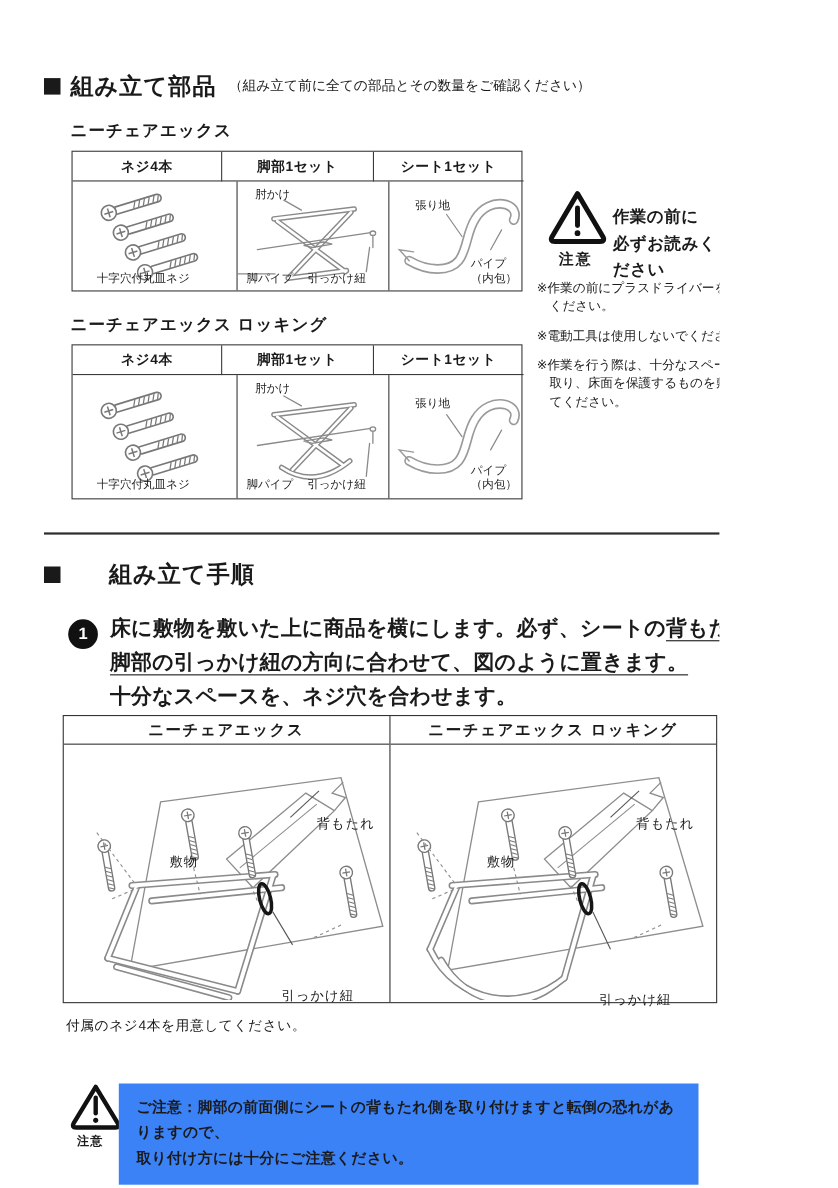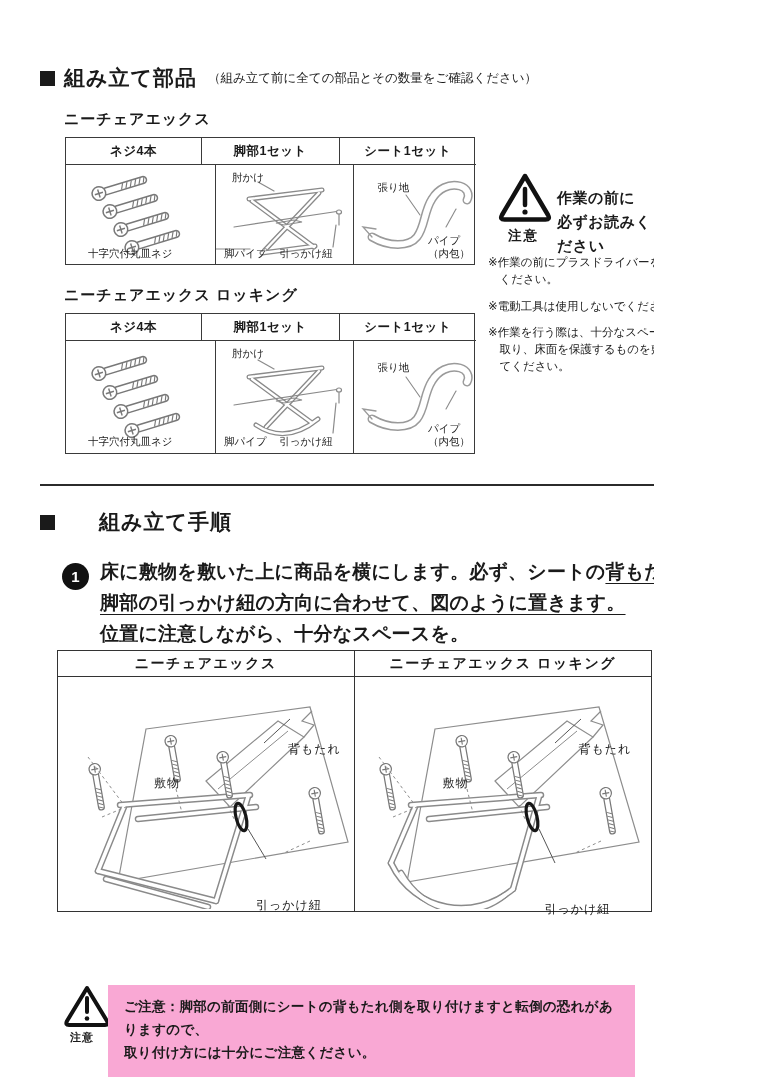--- a/index.html
+++ b/index.html
@@ -41,21 +41,21 @@
   .fig { position:absolute; left:57px; top:650px; width:595px; height:262px; border:1.6px solid #333; display:grid; grid-template-columns:1fr 1fr; background:#fff; }
   .panel { position:relative; }
   .panel.first { border-right:1.6px solid #333; }
   .panel-h { height:26px; border-bottom:1.6px solid #333; display:flex; align-items:center; justify-content:center; font-size:14px; font-weight:700; letter-spacing:1.5px; }
   .panel-body { position:relative; height:232px; }
   .fig-lbl { position:absolute; font-size:12px; font-weight:500; letter-spacing:1px;margin-top:36px; }
 
   .fig-caption { font-size:12.5px; letter-spacing:.5px; }
 
   
-  .gray-note { position:absolute; left:108px; top:985px; width:527px; background:#f9a8d4; padding:11px 16px 12px; font-size:13.5px; font-weight:700; line-height:1.7; white-space:pre-line; letter-spacing:.3px; }
+  .gray-note { position:absolute; left:108px; top:985px; width:527px; background:#3b82f6; padding:11px 16px 12px; font-size:13.5px; font-weight:700; line-height:1.7; white-space:pre-line; letter-spacing:.3px; }
   .warn-word-sm { font-size:11px; font-weight:700; letter-spacing:1px; }
 </style>
 </head>
 <body>
 
 <svg width="0" height="0" style="position:absolute" aria-hidden="true">
   <defs>
     <g id="screw-shape">
       <rect x="8" y="-3" width="40" height="6" rx="3" fill="#fff" stroke="#787878" stroke-width="1.3"></rect>
       <g stroke="#787878" stroke-width="1">
@@ -231,21 +231,21 @@
   <div class="divider" style="top:484px;"></div>
 
   <div class="abs h1" style="left:40px; top:508px;gap:44px;">
     <span class="sq"></span>
     <span class="t">組み立て手順</span>
   </div>
 
   <div class="abs step-num" style="left:62px; top:563px;">1</div>
   <div class="abs step-text" style="left:100px; top:557px;">
     <span>床に敷物を敷いた上に商品を横にします。必ず、シートの</span><span class="ul">背もたれ側と脚部の引っかけ紐の方向に合わせて、図のように置きます。</span><br>
-    <span>位置に注意しながら、十分なスペースを。</span>
+    <span>十分なスペースを、ネジ穴を合わせます。</span>
   </div>
 
   <div class="fig">
 
     <div class="panel first">
       <div class="panel-h">ニーチェアエックス</div>
       <div class="panel-body">
         <svg width="295" height="232">
           <g fill="none">
             <polygon points="88,52 252,30 290,165 60,205" stroke="#8d8d8d" stroke-width="1.2"></polygon>
@@ -337,20 +337,21 @@
             <line x1="184" y1="152" x2="200" y2="186" stroke="#555" stroke-width="1"></line>
           </g>
         </svg>
         <span class="fig-lbl" style="left:88px; top:62px;">敷物</span>
         <span class="fig-lbl" style="left:224px; top:28px;">背もたれ</span>
         <span class="fig-lbl" style="left:190px; top:188px;">引っかけ紐</span>
       </div>
     </div>
   </div>
 
+  <div class="abs fig-caption" style="left:60px; top:924px;">付属のネジ4本を用意してください。</div>
 
   <svg class="abs" style="left:62px; top:984px;" width="50" height="44">
     <path d="M25 4 L45 37 Q47 41 43 41 L7 41 Q3 41 5 37 Z" fill="none" stroke="#111" stroke-width="4" stroke-linejoin="round"></path>
     <line x1="25" y1="14" x2="25" y2="28" stroke="#111" stroke-width="4" stroke-linecap="round"></line>
     <circle cx="25" cy="34.5" r="2.3" fill="#111"></circle>
   </svg>
   <div class="abs warn-word-sm" style="left:70px; top:1030px;">注意</div>
   <div class="gray-note">ご注意：脚部の前面側にシートの背もたれ側を取り付けますと転倒の恐れがありますので、
 取り付け方には十分にご注意ください。</div>
 

